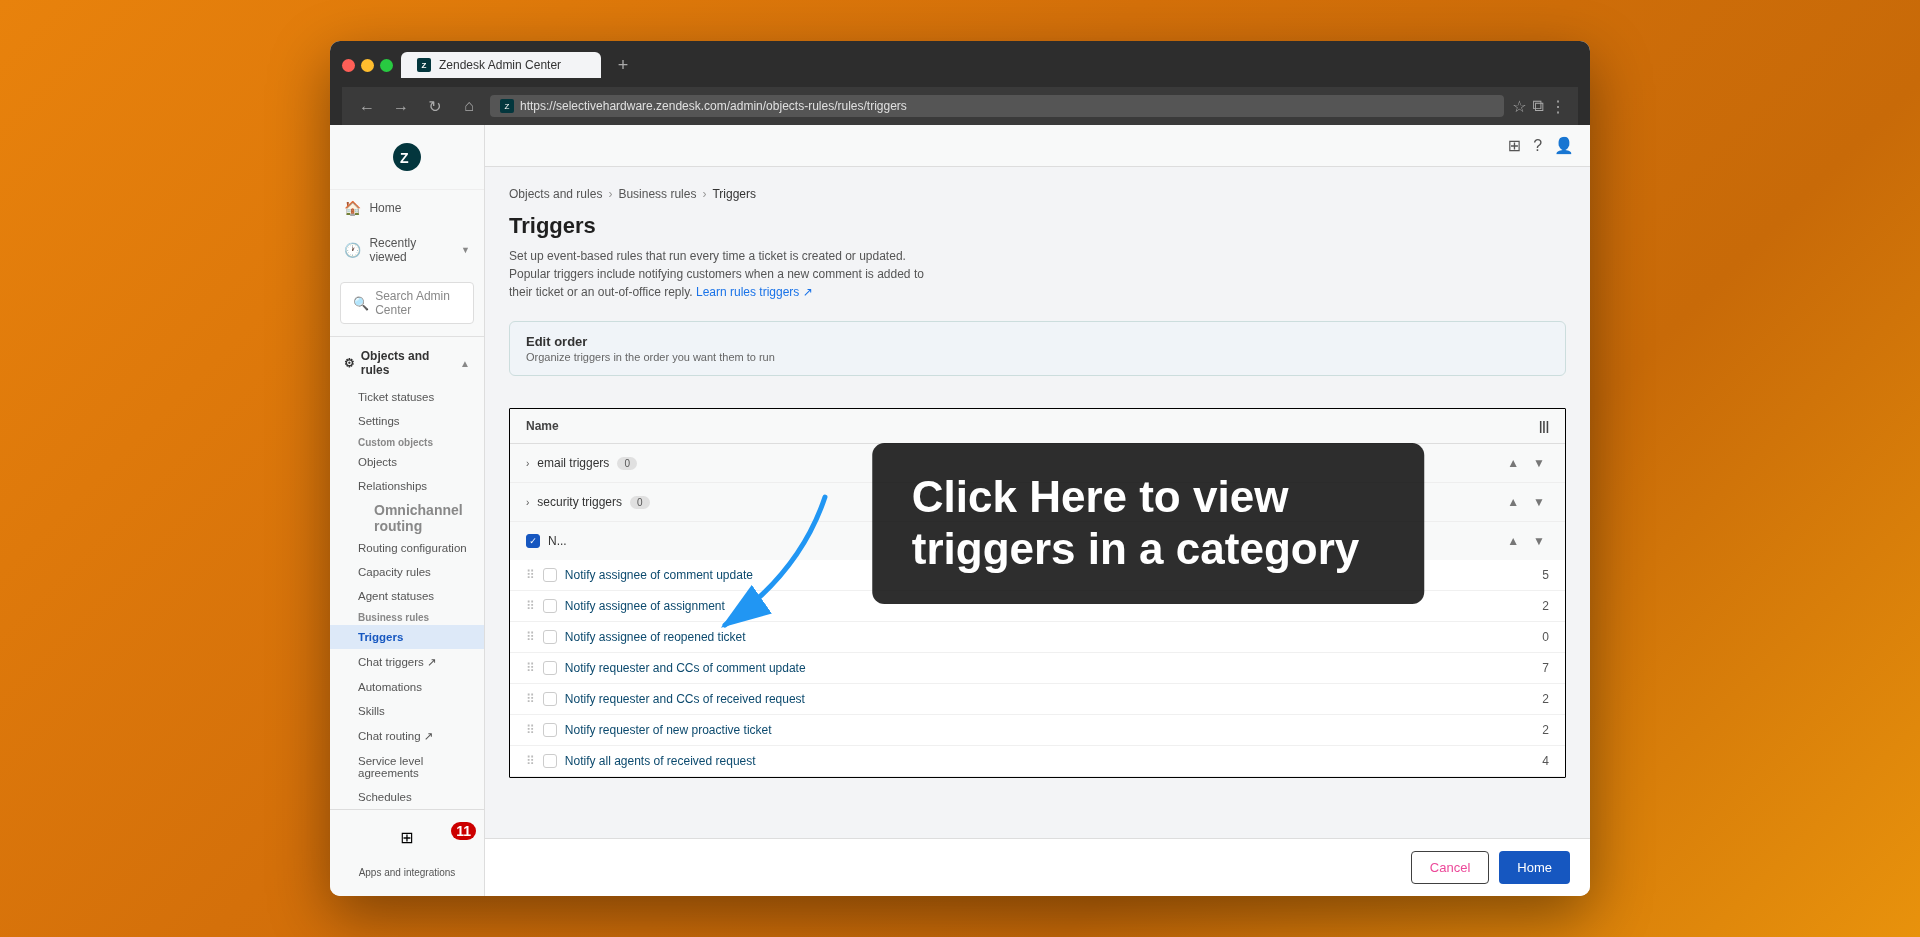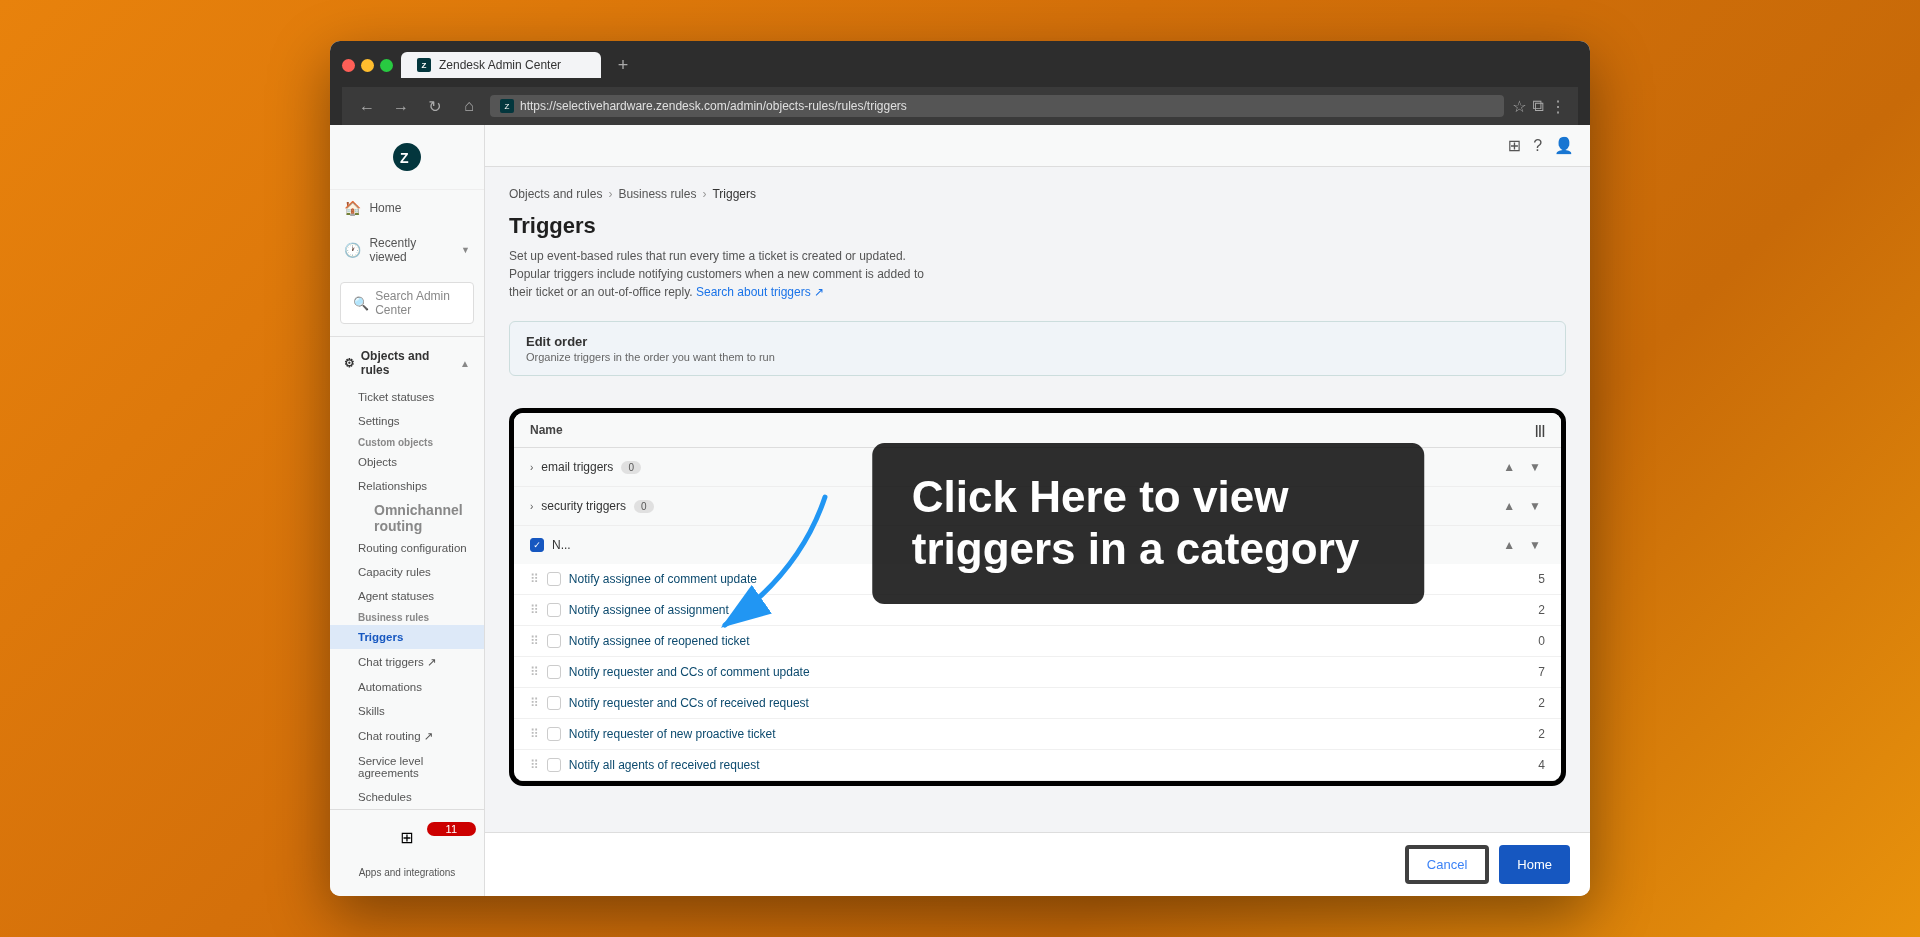--- a/index.html
+++ b/index.html
@@ -217,23 +217,23 @@
       cursor: pointer;
       position: relative;
     }
     .badge {
       position: absolute;
       top: 4px;
       right: 8px;
       background: #cc0000;
       color: white;
       border-radius: 10px;
-      font-size: 11px;
-      padding: 1px 19px;
-      font-weight: normal;
+      font-size: 14px;
+      padding: 1px 5px;
+      font-weight: bold;
     }
 
     
     .top-bar {
       background: #f8f9f9;
       border-bottom: 1px solid #ddd;
       display: flex;
       align-items: center;
       justify-content: flex-end;
       padding: 6px 16px;
@@ -297,22 +297,22 @@
       display: flex;
       align-items: center;
       justify-content: space-between;
       margin-bottom: 32px;
     }
     .edit-order-left { font-size: 13px; font-weight: 600; color: #333; }
     .edit-order-desc { font-size: 11px; color: #666; margin-top: 2px; }
 
     
     .triggers-table {
-      border: 5px solid #000000;
-      border-radius: 14px;
+      border: 1px solid #000000;
+      border-radius: 1px;
       background: white;
       overflow: hidden;
     }
     .table-header {
       display: flex;
       align-items: center;
       padding: 10px 16px;
       background: #f8f9f9;
       border-bottom: 1px solid #ddd;
       font-size: 12px;
@@ -397,22 +397,22 @@
     .btn {
       padding: 8px 18px;
       border-radius: 4px;
       font-size: 13px;
       cursor: pointer;
       border: none;
       font-weight: 500;
     }
     .btn-cancel {
       background: white;
-      color: #3b82f6;
-      border: 4px solid #404040;
+      color: #ec4899;
+      border: 1px solid #404040;
     }
     .btn-save {
       background: #1657c0;
       color: white;
     }
 
     
     .overlay-annotation {
       position: absolute;
       top: 50%;
@@ -610,21 +610,21 @@
             <span class="breadcrumb-item">Objects and rules</span>
             <span class="breadcrumb-sep">›</span>
             <span class="breadcrumb-item">Business rules</span>
             <span class="breadcrumb-sep">›</span>
             <span class="breadcrumb-item current">Triggers</span>
           </div>
 
           <h1 class="page-title">Triggers</h1>
           <p class="page-description">
             <span>Set up event-based rules that run every time a ticket is created or updated. Popular triggers include notifying customers when a new comment is added to their ticket or an out-of-office reply.</span>
-            <a href="#">Search about triggers ↗</a>
+            <a href="#">Learn rules triggers ↗</a>
           </p>
 
           <div class="edit-order-bar">
             <div>
               <div class="edit-order-left">Edit order</div>
               <div class="edit-order-desc">Organize triggers in the order you want them to run</div>
             </div>
           </div>
 
           <div class="triggers-table">

